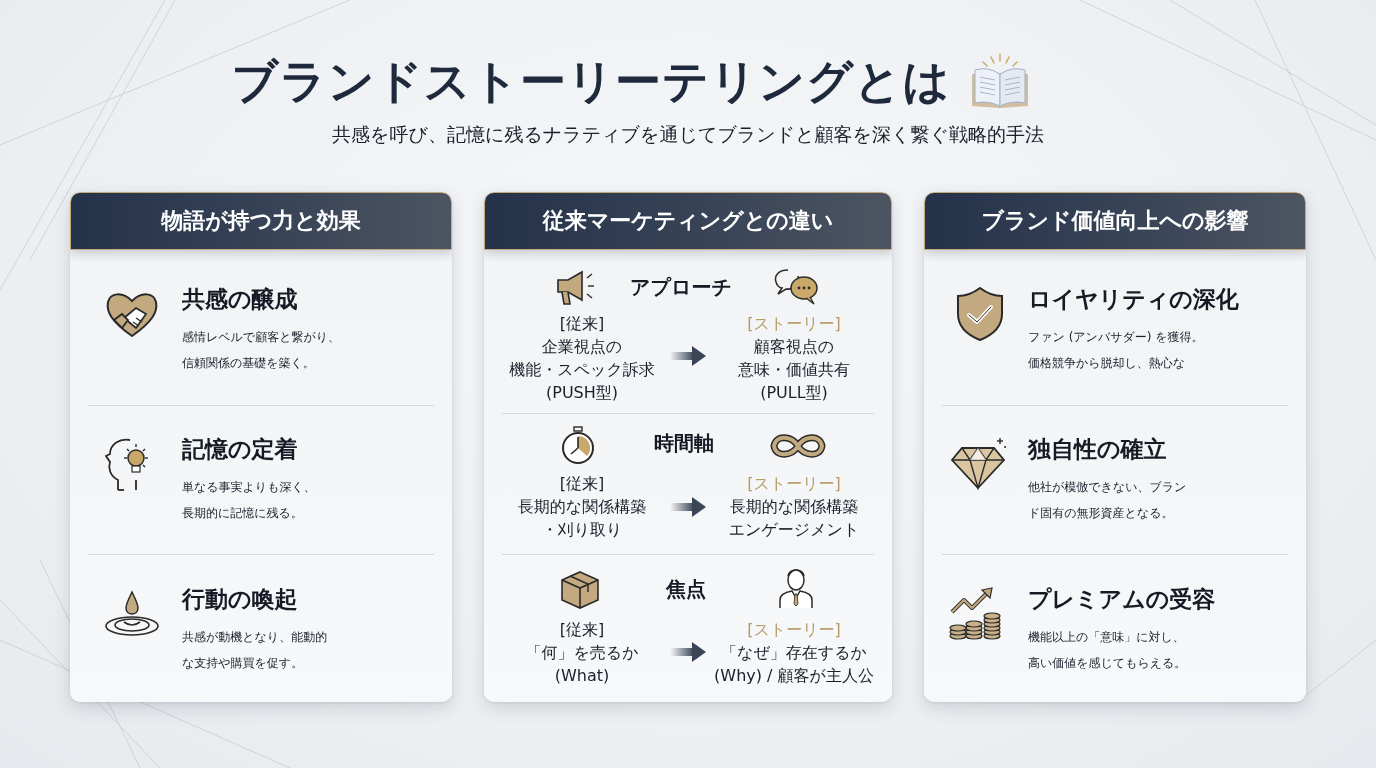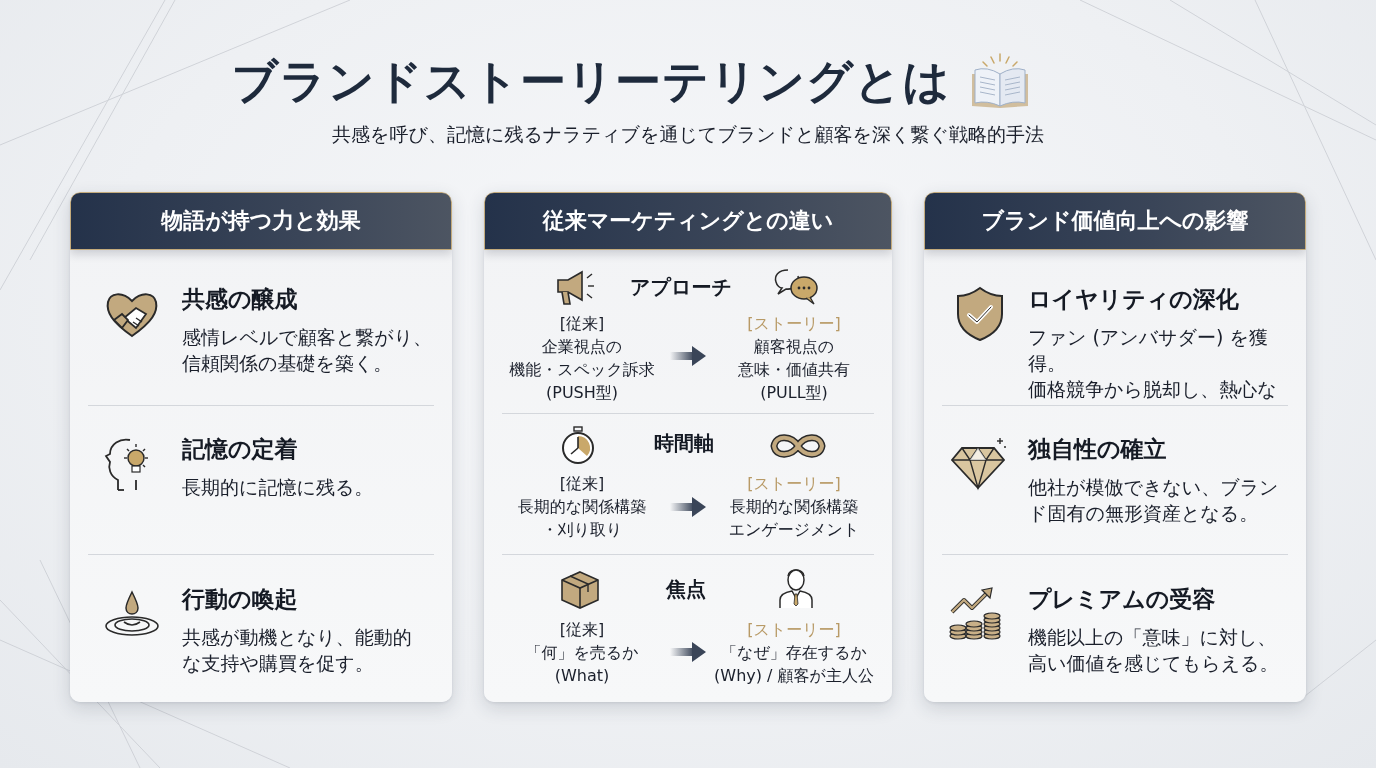--- a/index.html
+++ b/index.html
@@ -36,21 +36,21 @@
     border-radius: 10px 10px 0 0;
     display: flex; align-items: center; justify-content: center;
     color: #ffffff; font-size: 22px; font-weight: bold;
     box-shadow: 0 4px 10px rgba(20,30,50,0.18);
   }
   .item {
     position: absolute; left: 0; width: 100%; height: 150px;
   }
   .item .icon { position: absolute; left: 32px; top: 34px; width: 60px; height: 60px; }
   .item .item-title { position: absolute; left: 112px; top: 34px; font-size: 23px; font-weight: bold; color: #151a24; }
-  .item .item-desc { position: absolute; left: 112px; top: 74px; font-size: 19px; line-height: 26px; color: #1a1f2b; width: 270px; }
+  .item .item-desc { position: absolute; left: 112px; top: 74px; font-size: 12px; line-height: 26px; color: #1a1f2b; width: 270px; }
   .divider { position: absolute; left: 18px; right: 18px; height: 1px; background: #d4d7dc; }
 
   .cmp { position: absolute; left: 0; width: 100%; height: 148px; }
   .cmp .c-icon { position: absolute; width: 48px; height: 40px; }
   .cmp .c-label { position: absolute; font-size: 20px; font-weight: bold; color: #151a24; }
   .cmp .col { position: absolute; text-align: center; font-size: 16px; line-height: 23px; color: #1a1f2b; }
   .cmp .tag-old { color: #1a1f2b; }
   .cmp .tag-story { color: #b89a66; }
   .cmp .arrow { position: absolute; width: 38px; height: 22px; }
 </style>
@@ -135,20 +135,21 @@
             <line x1="22" y1="24" x2="25" y2="24"></line>
           <line x1="43" y1="24" x2="46" y2="24"></line>
             <line x1="25" y1="15" x2="27" y2="17"></line>
           <line x1="43" y1="15" x2="41" y2="17"></line>
             <line x1="43" y1="33" x2="41" y2="31"></line>
         </g>
       </svg>
     </span>
     <div class="item-title">記憶の定着</div>
     <div class="item-desc">
+      <div>単なる事実よりも深く、</div>
       <div>長期的に記憶に残る。</div>
     </div>
   </div>
   <div class="divider" style="top:362px;"></div>
 
   <div class="item" style="top:358px;">
     <span class="icon">
       <svg viewBox="0 0 60 60" width="60" height="60">
         <path d="M30 8 C26 16 24 20 24 24 C24 28 27 30 30 30 C33 30 36 28 36 24 C36 20 34 16 30 8 Z" fill="#c2a97f" stroke="#2a2a2a" stroke-width="1.5"></path>
         <ellipse cx="30" cy="42" rx="26" ry="9" fill="none" stroke="#2a2a2a" stroke-width="1.6"></ellipse>

